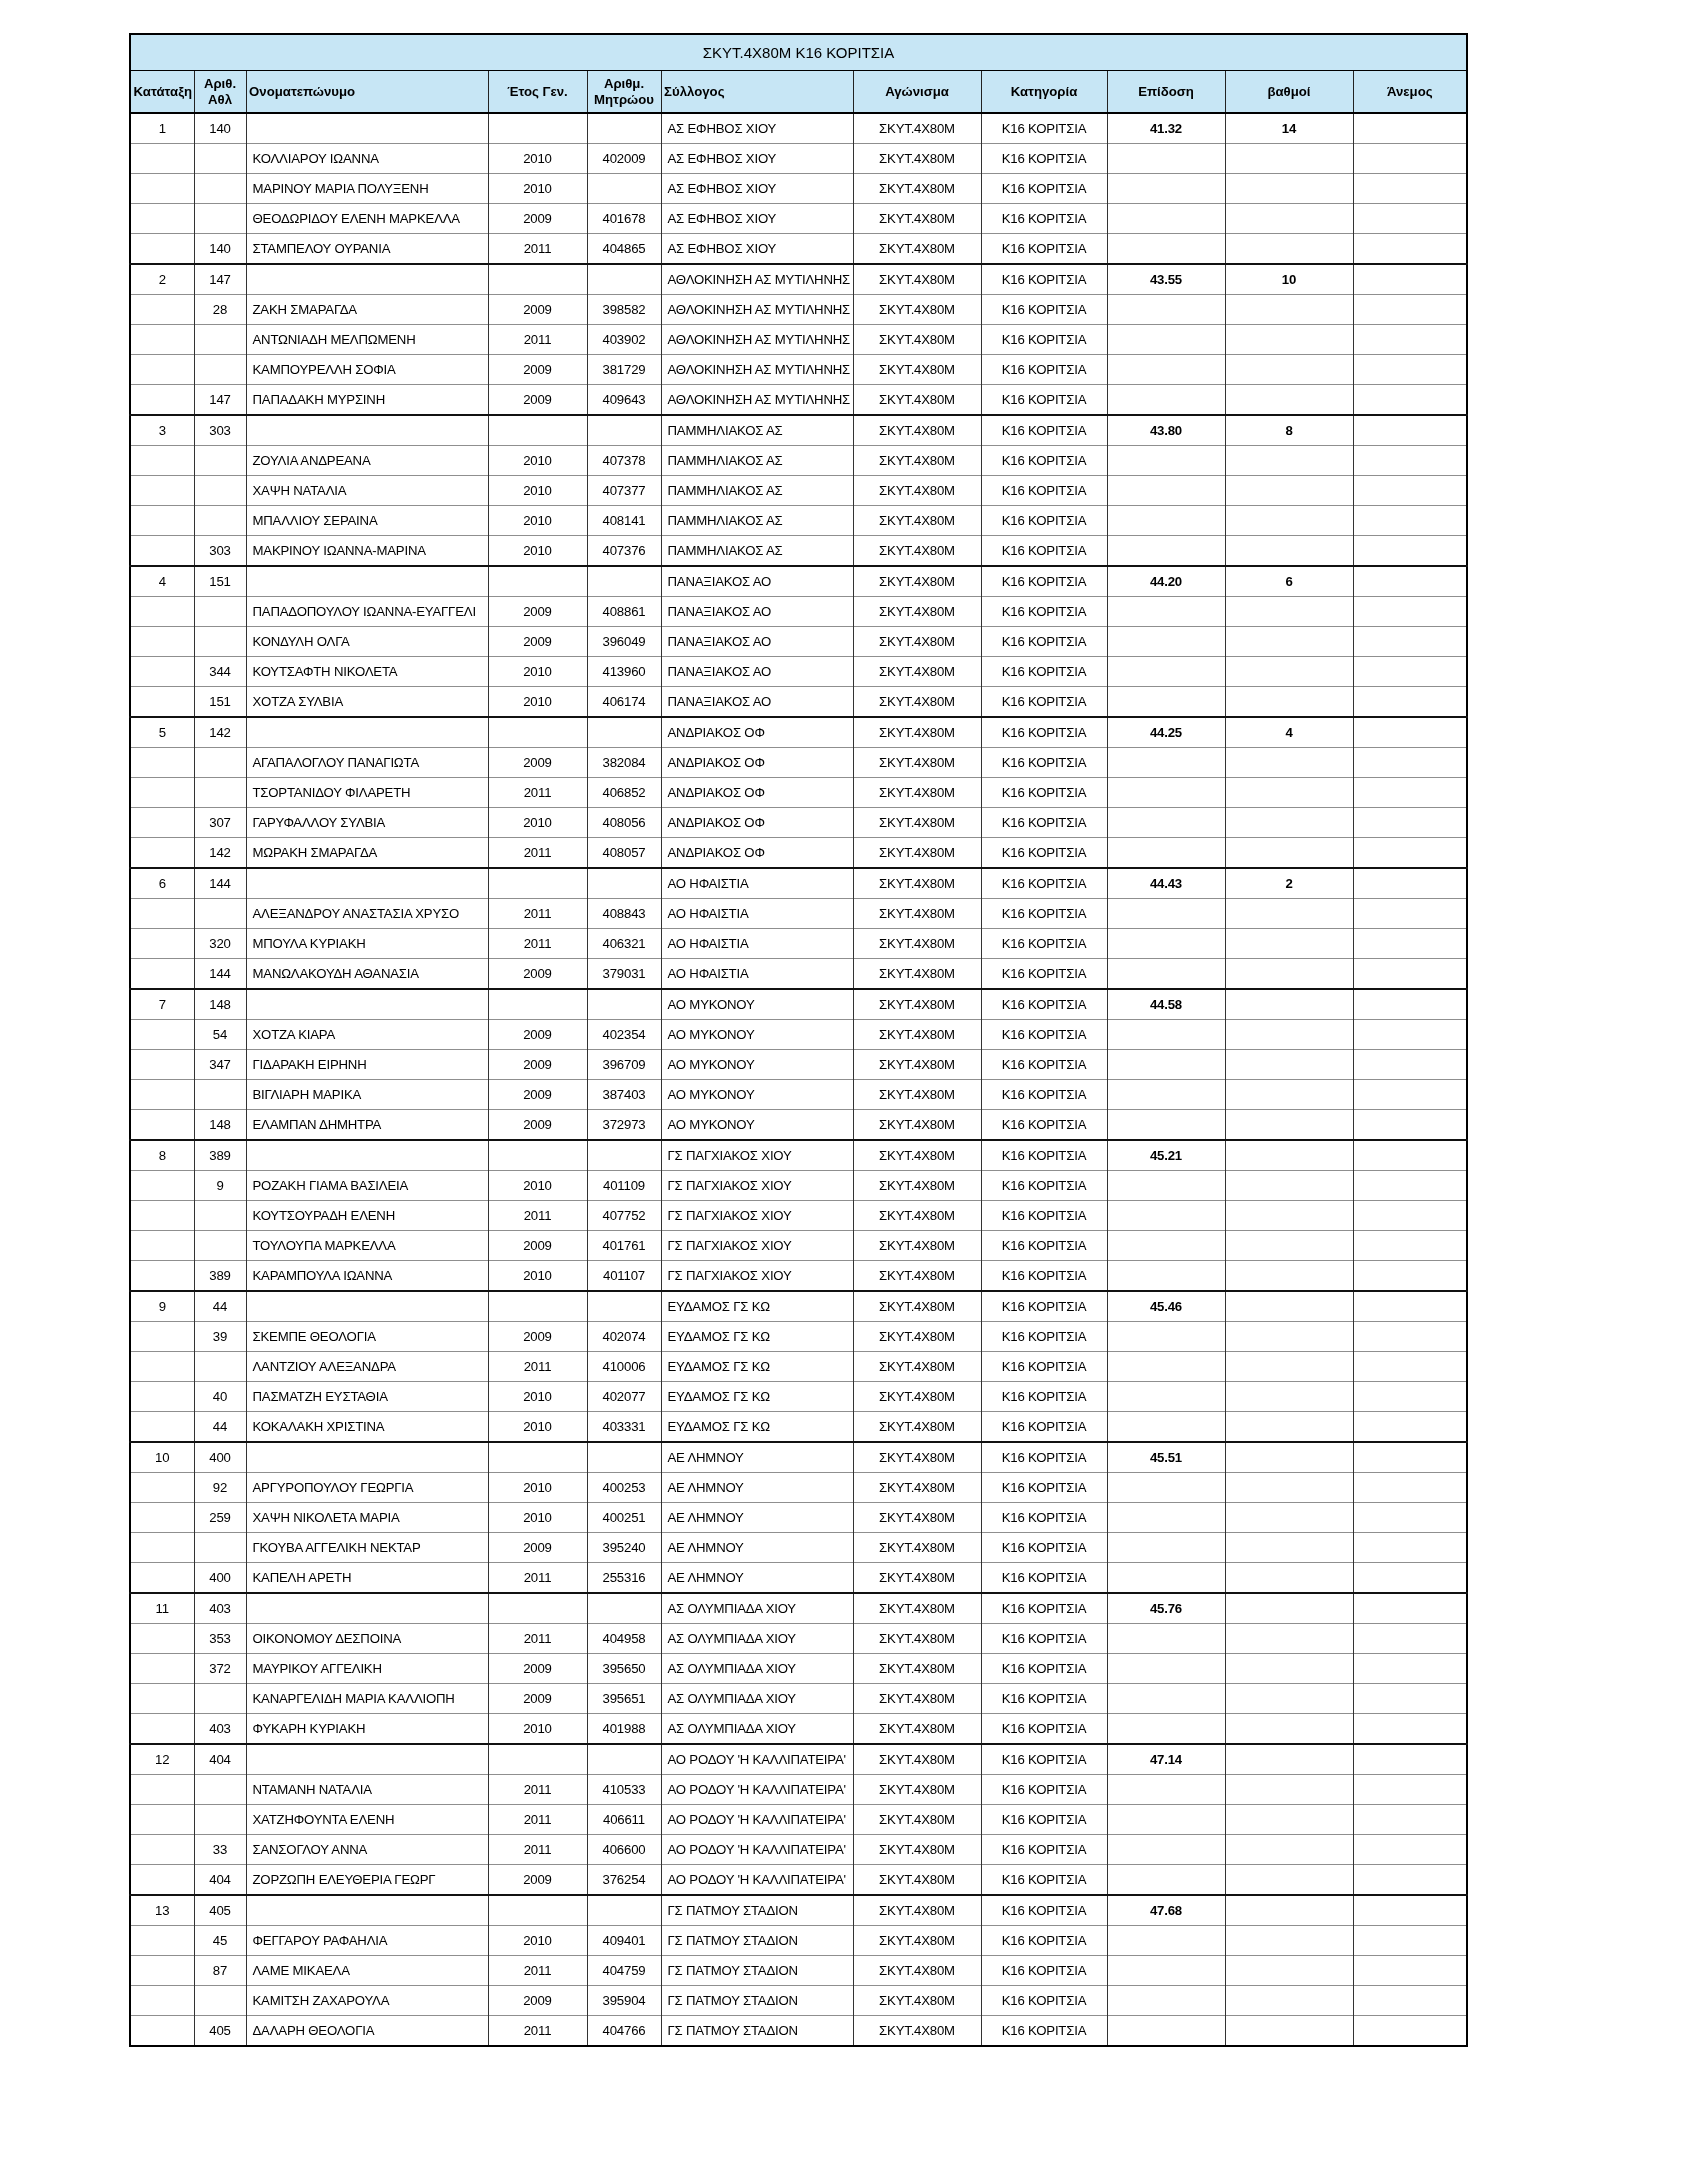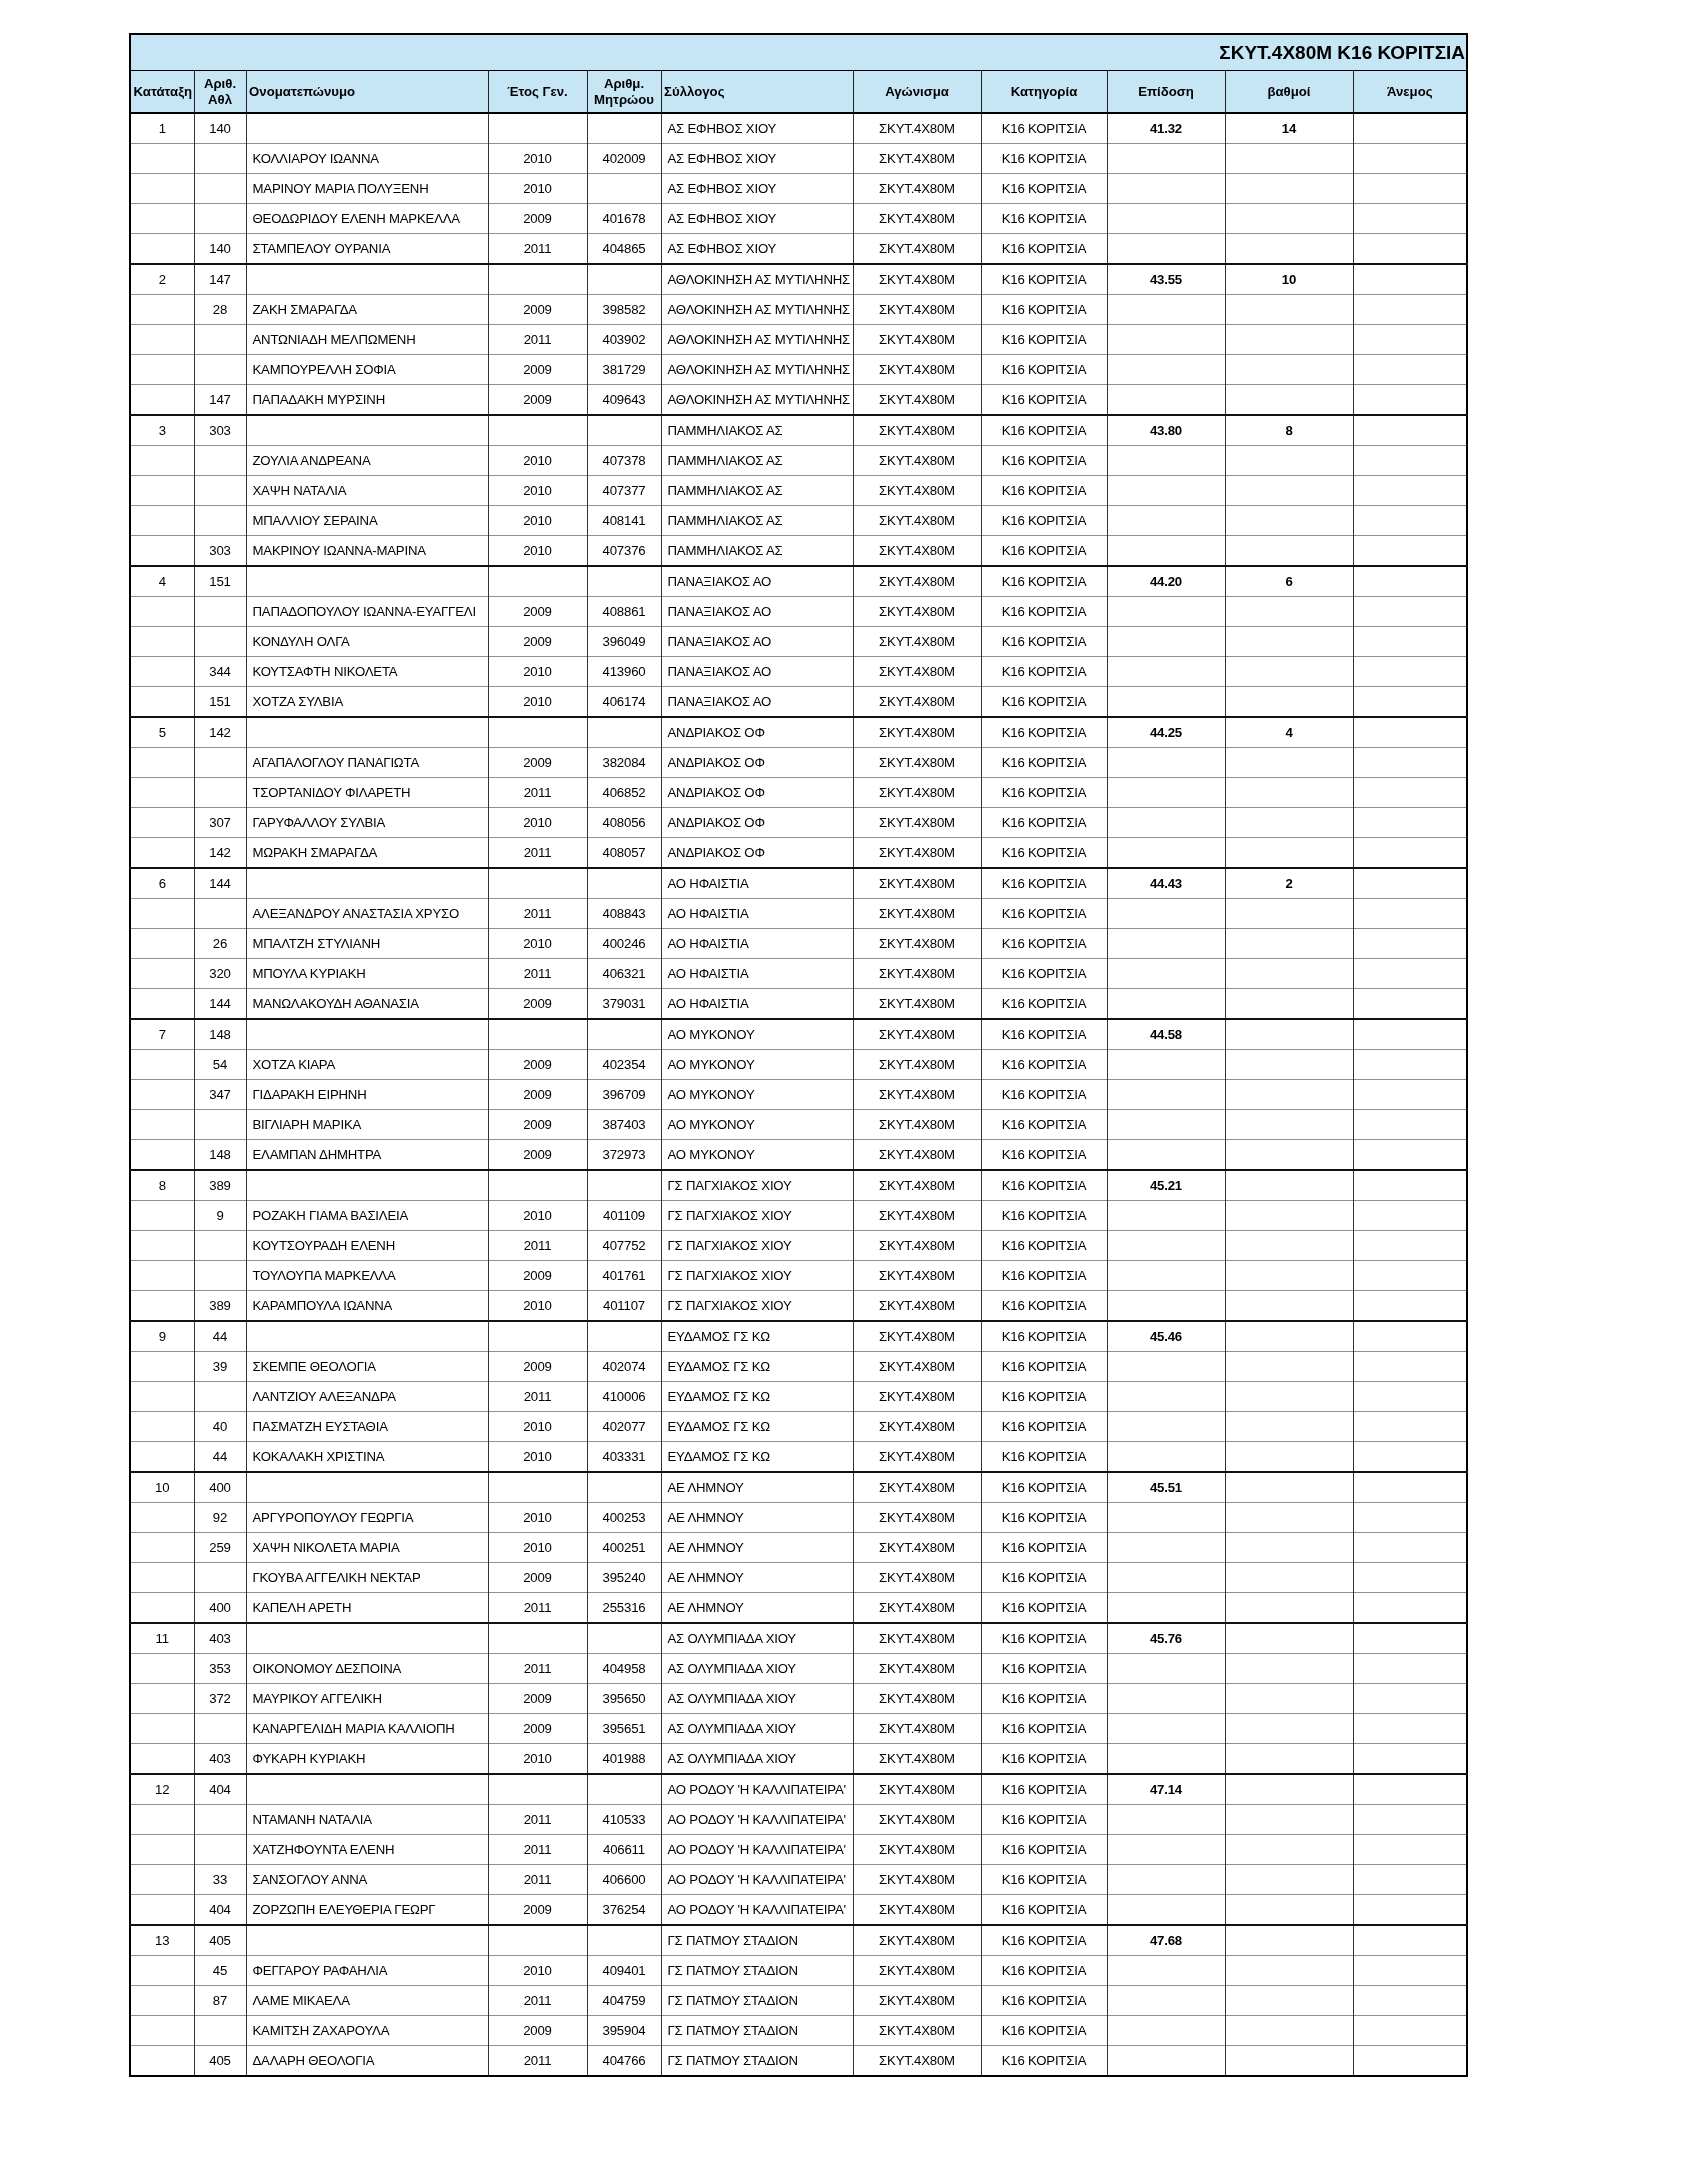--- a/index.html
+++ b/index.html
@@ -16,21 +16,21 @@
   }
   col.c-rank{width:64px} col.c-bib{width:52px} col.c-name{width:242px}
   col.c-year{width:99px} col.c-reg{width:74px} col.c-club{width:192px}
   col.c-event{width:128px} col.c-category{width:126px} col.c-perf{width:118px}
   col.c-points{width:128px} col.c-wind{width:114px}
 
   th,td { overflow:hidden; white-space:nowrap; vertical-align:middle; }
 
   .title-cell {
     height:33px; background:var(--header_bg,#c7e6f5);
-    font-weight:bold; font-size:19px; text-align:right;
+    font-weight:normal; font-size:15px; text-align:center;
     border-bottom:1.3px solid #000;
   }
   tr.header-row th {
     height:41px; background:var(--header_bg,#c7e6f5);
     font-weight:bold; font-size:13.2px; text-align:center;
     border-left:0.7px solid #222; border-bottom:2px solid #000;
     line-height:1.15; white-space:normal; padding:0 2.6px;
   }
   tr.header-row th.col-name, tr.header-row th.col-club { text-align:left; }
 
@@ -427,33 +427,20 @@
             <td class="col-reg">408843</td>
             <td class="col-club">ΑΟ ΗΦΑΙΣΤΙΑ</td>
             <td class="col-event">ΣΚΥΤ.4Χ80Μ</td>
             <td class="col-category">Κ16 ΚΟΡΙΤΣΙΑ</td>
             <td class="col-perf"></td>
             <td class="col-points"></td>
             <td class="col-wind"></td>
           </tr>
           <tr>
             <td class="col-rank"></td>
-            <td class="col-bib">26</td>
-            <td class="col-name">ΜΠΑΛΤΖΗ ΣΤΥΛΙΑΝΗ</td>
-            <td class="col-year">2010</td>
-            <td class="col-reg">400246</td>
-            <td class="col-club">ΑΟ ΗΦΑΙΣΤΙΑ</td>
-            <td class="col-event">ΣΚΥΤ.4Χ80Μ</td>
-            <td class="col-category">Κ16 ΚΟΡΙΤΣΙΑ</td>
-            <td class="col-perf"></td>
-            <td class="col-points"></td>
-            <td class="col-wind"></td>
-          </tr>
-          <tr>
-            <td class="col-rank"></td>
             <td class="col-bib">320</td>
             <td class="col-name">ΜΠΟΥΛΑ ΚΥΡΙΑΚΗ</td>
             <td class="col-year">2011</td>
             <td class="col-reg">406321</td>
             <td class="col-club">ΑΟ ΗΦΑΙΣΤΙΑ</td>
             <td class="col-event">ΣΚΥΤ.4Χ80Μ</td>
             <td class="col-category">Κ16 ΚΟΡΙΤΣΙΑ</td>
             <td class="col-perf"></td>
             <td class="col-points"></td>
             <td class="col-wind"></td>

